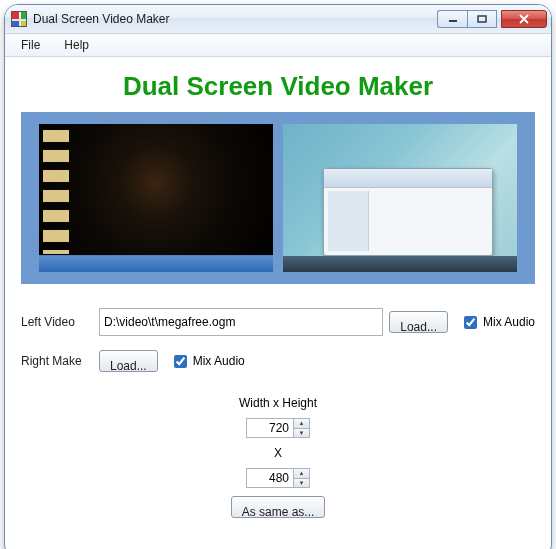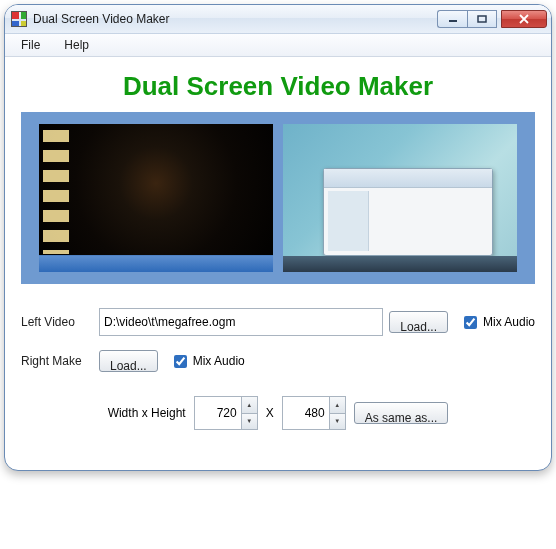--- a/index.html
+++ b/index.html
@@ -200,26 +200,27 @@
   .mix input {
     width: 13px; height: 13px;
     accent-color: #2e6fc0;
   }
   .dims-row {
     display: flex;
     align-items: center;
     justify-content: center;
     gap: 8px;
     margin: 24px 0 22px 0;
+    flex-direction: column;
   }
   .spinner-wrap {
     display: inline-flex;
     align-items: stretch;
     border: 1px solid #a9b4c0;
-    height: 34px;
+    height: 20px;
     background: #404040;
     box-sizing: border-box;
   }
   .spinner-wrap input {
     width: 38px;
     border: none;
     text-align: right;
     padding: 0 4px;
     font-family: inherit;
     font-size: 12px;

